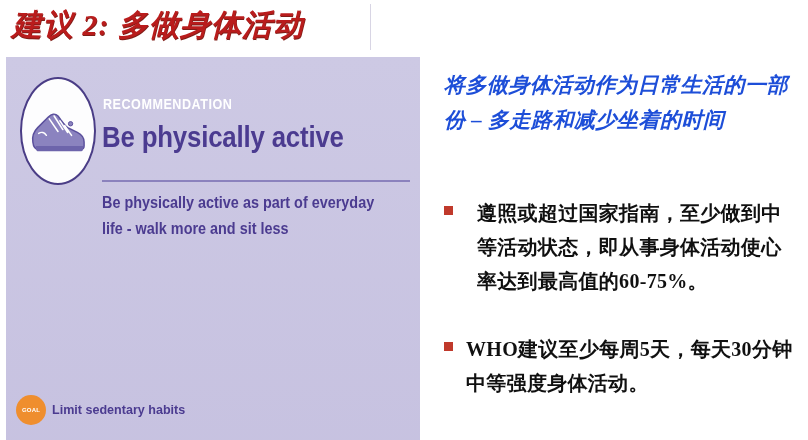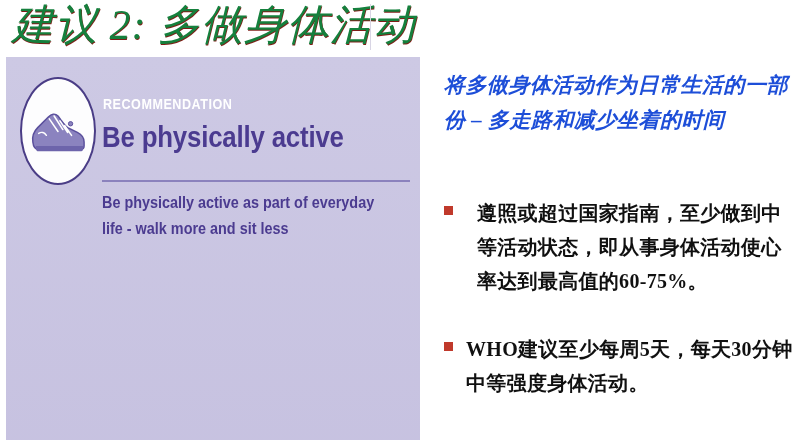--- a/index.html
+++ b/index.html
@@ -15,25 +15,25 @@
     position: relative;
   }
 
   
   #slide-title {
     position: absolute;
     left: 12px;
     top: 2px;
     width: 370px;
     height: 48px;
-    color: #15803d;
+    color: #b91c1c;
     font-family: "Liberation Serif", serif;
-    font-weight: normal;
+    font-weight: bold;
     font-style: italic;
-    font-size: 42px;
+    font-size: 30px;
     letter-spacing: 1px;
     line-height: 46px;
     white-space: nowrap;
     text-shadow: 0.5px 0.5px 0 #7e1d17;
   }
   #title-rule {
     position: absolute;
     left: 370px;
     top: 4px;
     width: 1px;
@@ -224,20 +224,24 @@
       <path d="M20 60 C26 56 32 58 36 64" stroke="#ffffff" stroke-width="3" fill="none" stroke-linecap="round"></path>
     </svg>
   </div>
 
   <div id="rec-kicker">RECOMMENDATION</div>
   <div id="rec-title">Be physically active</div>
   <div id="rec-divider"></div>
   <div id="rec-desc">Be physically active as part of everyday life - walk more and sit less</div>
 
 
+  <div class="goal-row" id="goal-row-1">
+    <div class="goal-badge">GOAL</div>
+    <div class="goal-text"><span>Limit sedentary habits</span></div>
+  </div>
 
 </div>
 
 <div id="cn-heading">将多做身体活动作为日常生活的一部份 – 多走路和减少坐着的时间</div>
 
 <div class="cn-bullet" id="cn-bullet-0">
   <div class="cn-bullet-marker"></div>
   <div class="cn-bullet-text">遵照或超过国家指南，至少做到中等活动状态，即从事身体活动使心率达到最高值的60-75%。</div>
 </div>
 

